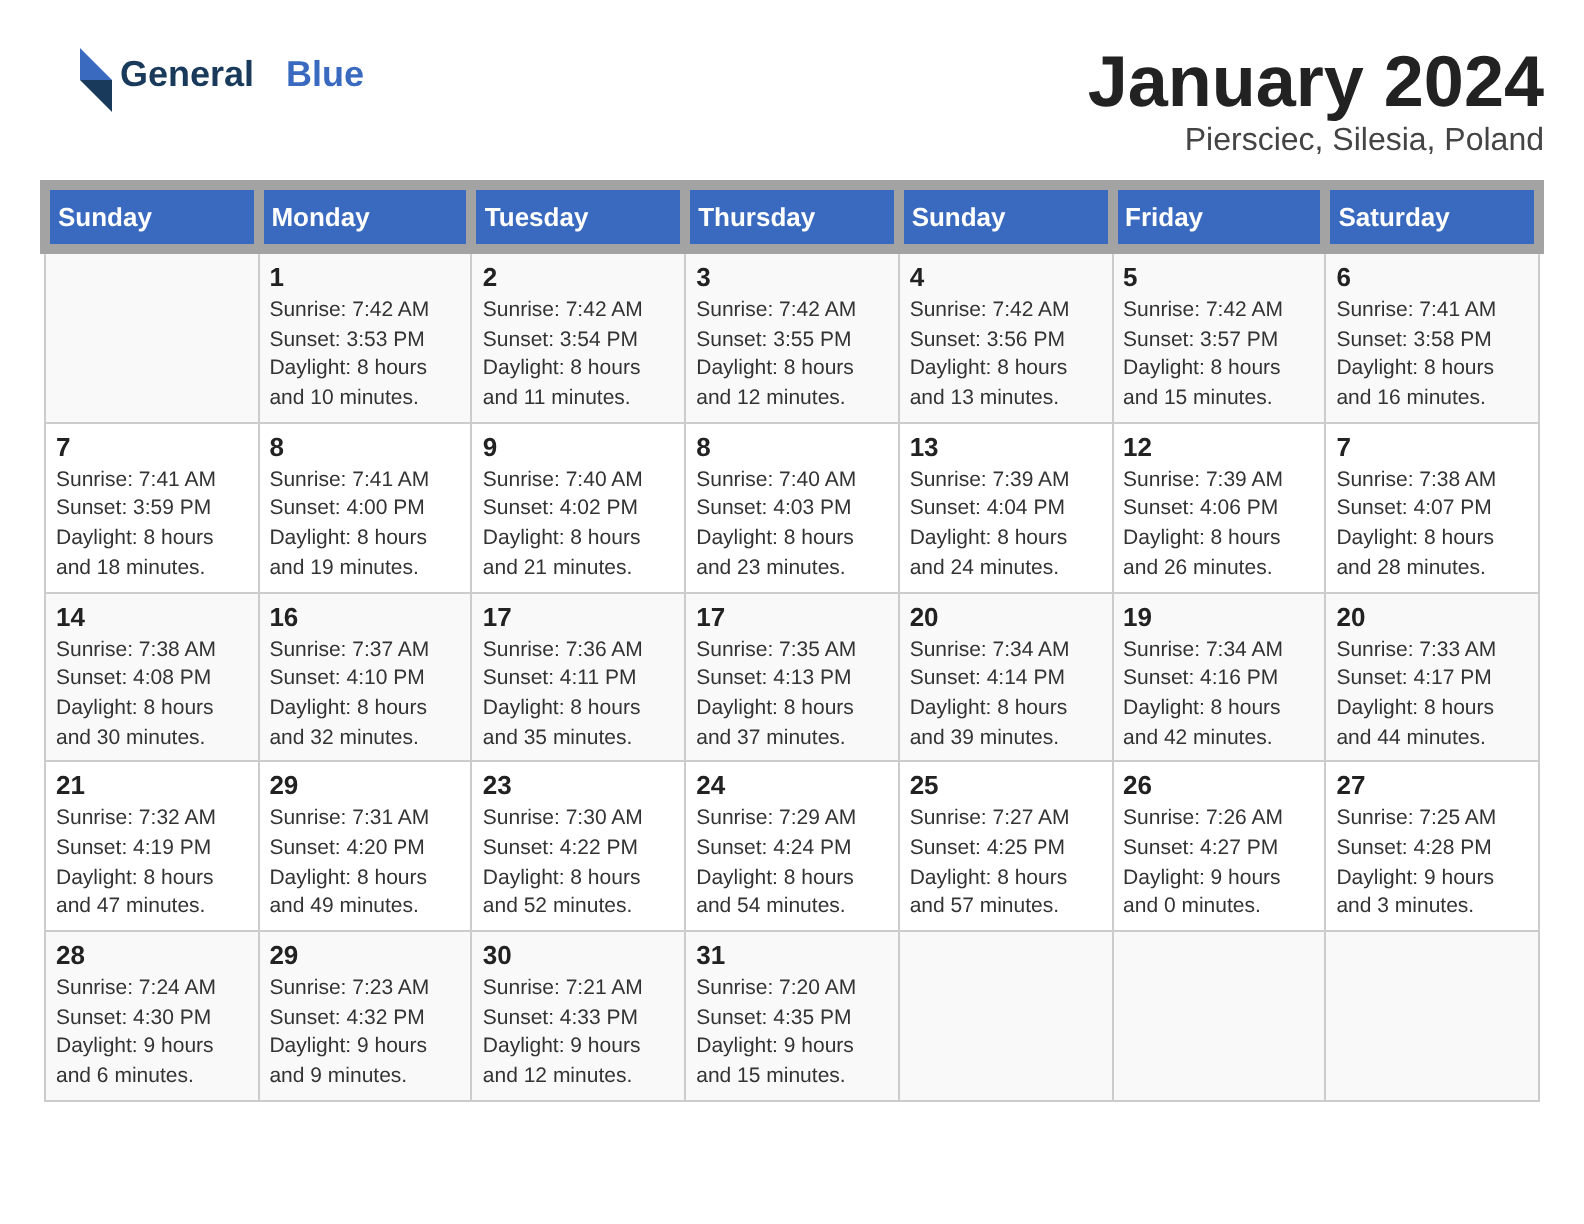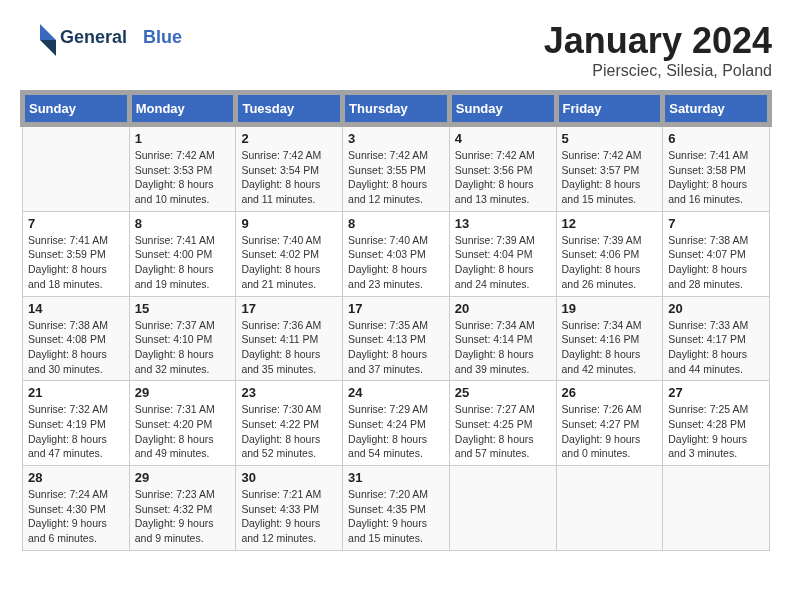--- a/index.html
+++ b/index.html
@@ -174,21 +174,21 @@
           <span class="day-num">7</span>
           <div class="day-info">Sunrise: 7:38 AM<br>Sunset: 4:07 PM<br>Daylight: 8 hours<br>and 28 minutes.</div>
         </td>
       </tr>
       <tr>
         <td>
           <span class="day-num">14</span>
           <div class="day-info">Sunrise: 7:38 AM<br>Sunset: 4:08 PM<br>Daylight: 8 hours<br>and 30 minutes.</div>
         </td>
         <td>
-          <span class="day-num">15</span>
+          <span class="day-num">16</span>
           <div class="day-info">Sunrise: 7:37 AM<br>Sunset: 4:10 PM<br>Daylight: 8 hours<br>and 32 minutes.</div>
         </td>
         <td>
           <span class="day-num">17</span>
           <div class="day-info">Sunrise: 7:36 AM<br>Sunset: 4:11 PM<br>Daylight: 8 hours<br>and 35 minutes.</div>
         </td>
         <td>
           <span class="day-num">17</span>
           <div class="day-info">Sunrise: 7:35 AM<br>Sunset: 4:13 PM<br>Daylight: 8 hours<br>and 37 minutes.</div>
         </td>

